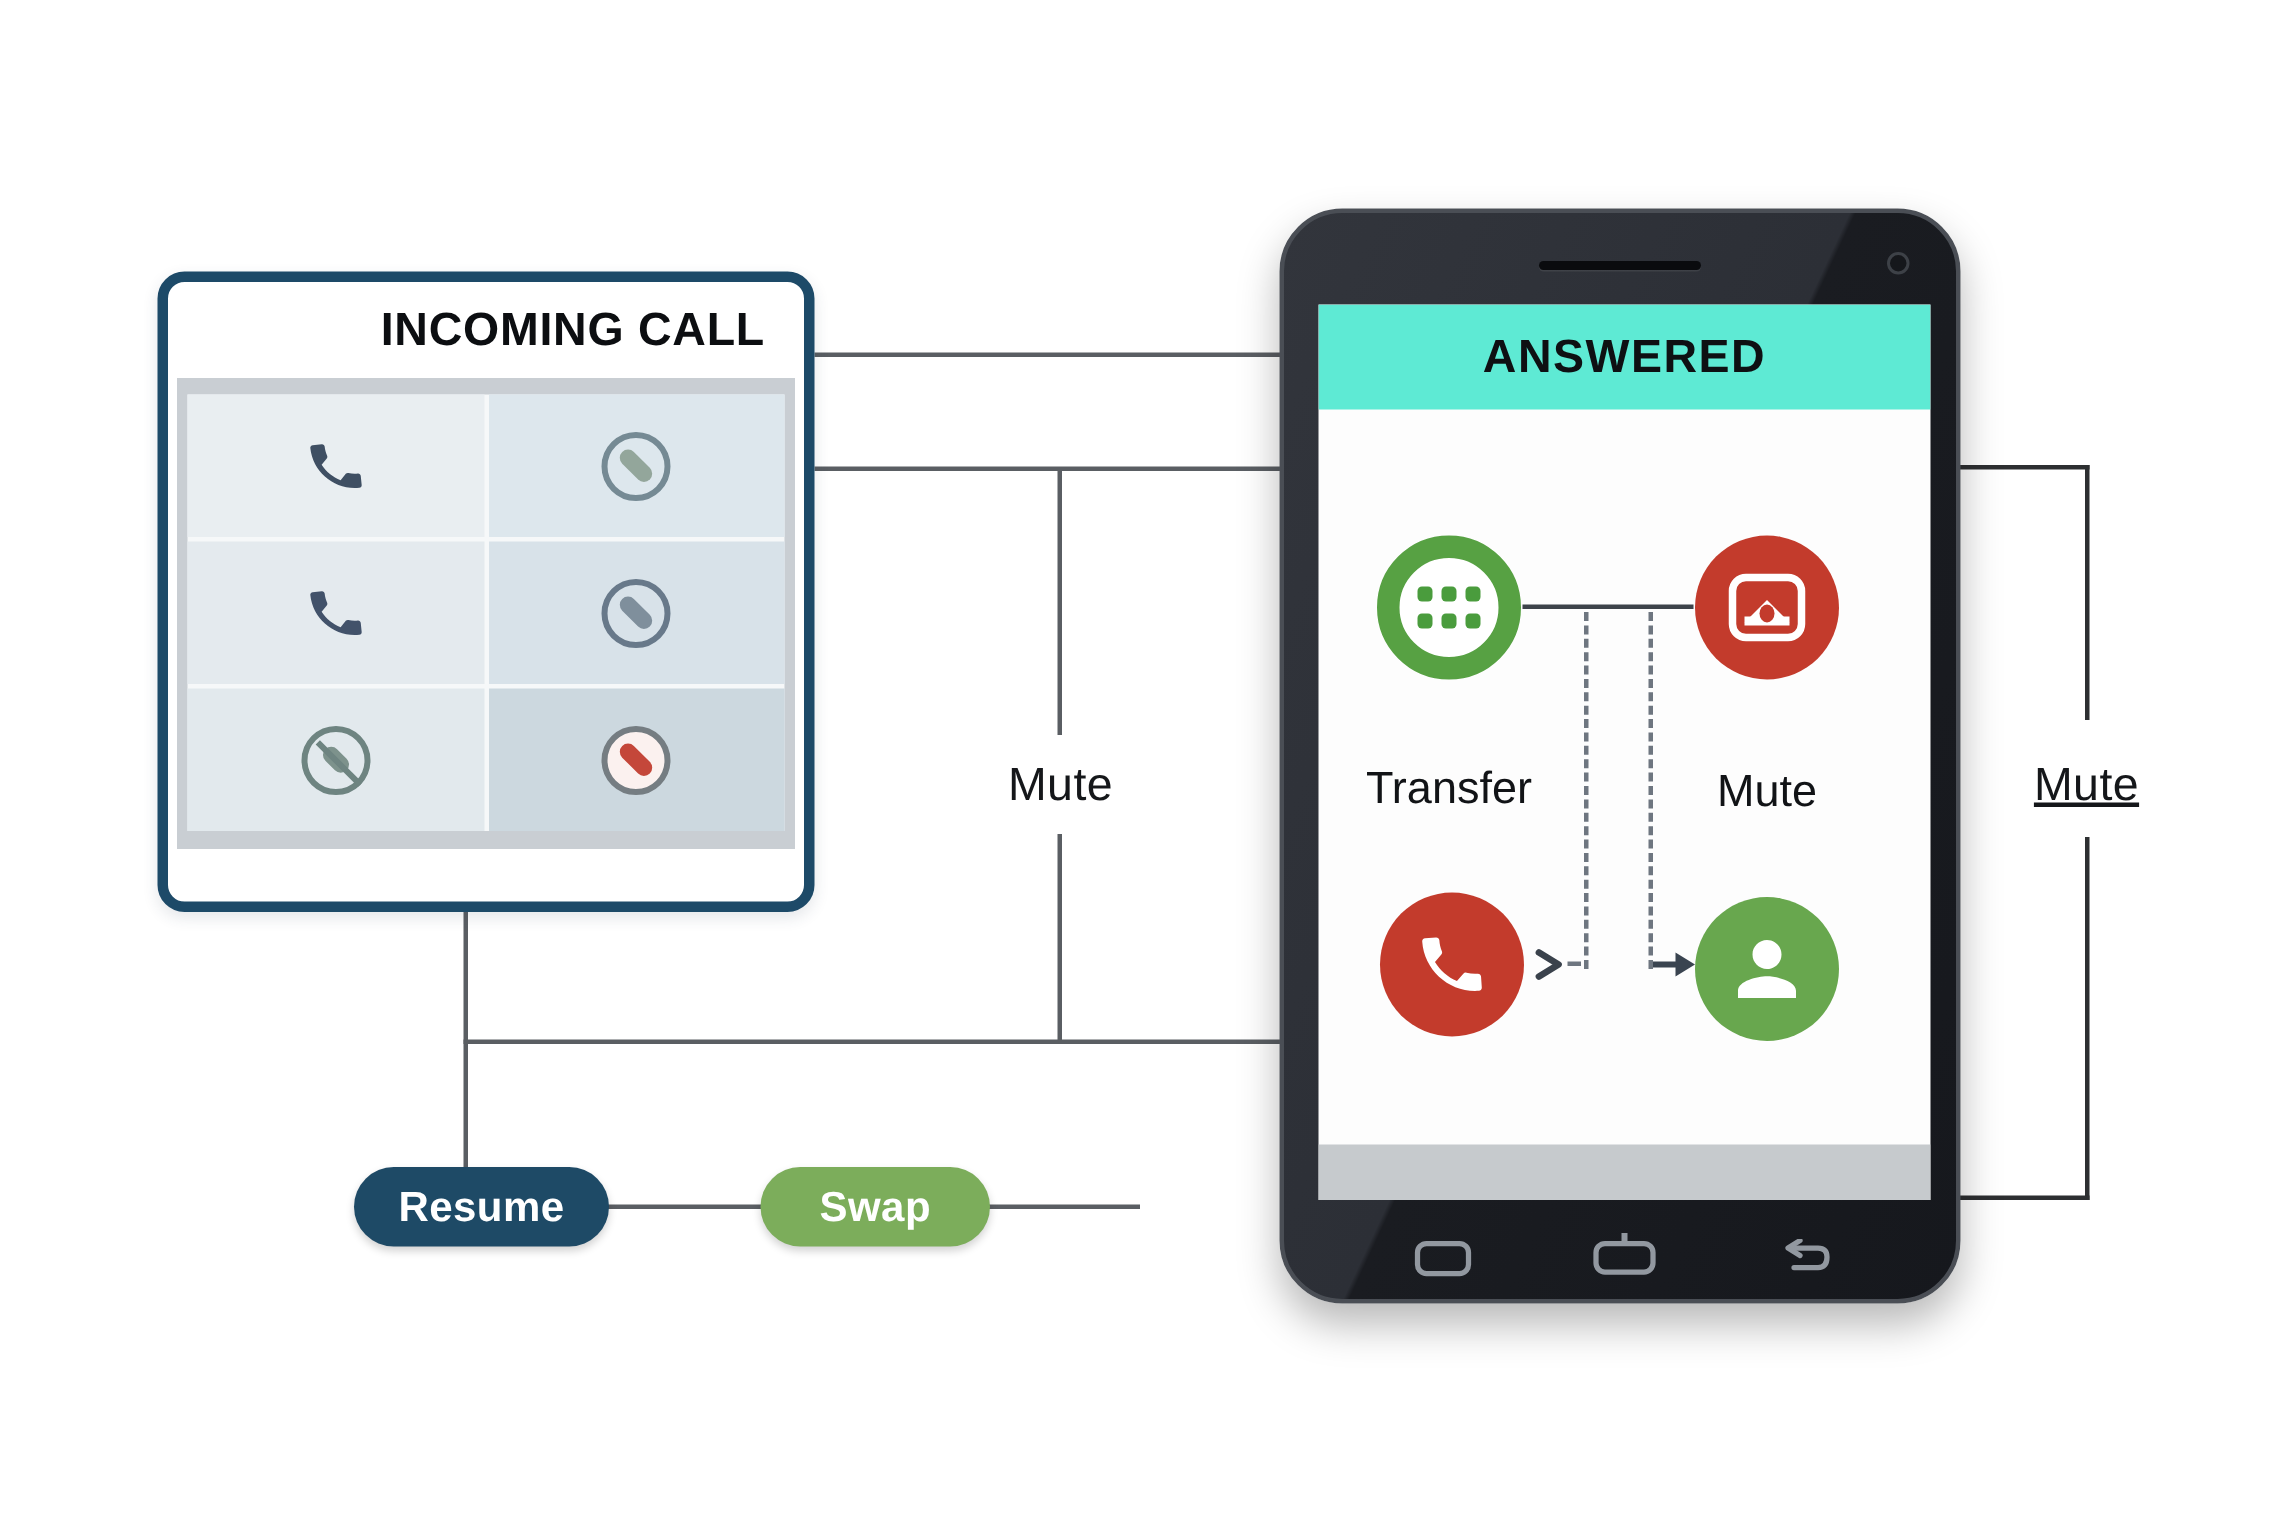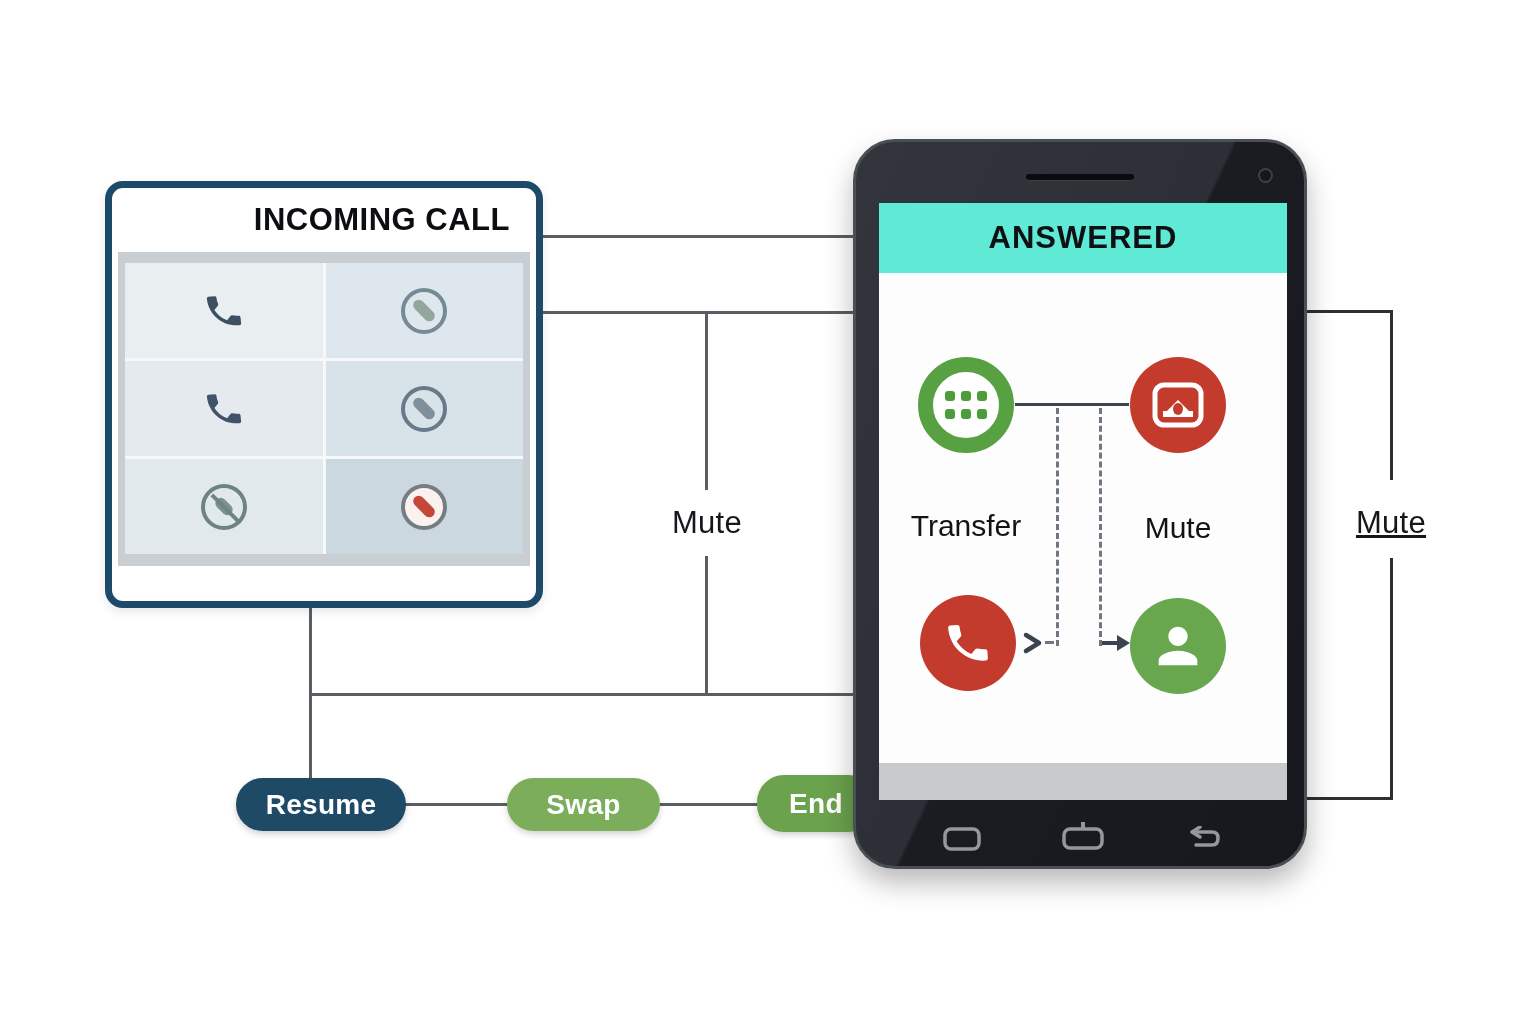--- a/index.html
+++ b/index.html
@@ -79,23 +79,20 @@
 
   <div class="flow-label" style="left:627px;top:505px;width:160px;">Mute</div>
   <div class="flow-label" style="left:1311px;top:505px;width:160px;text-decoration:underline;">Mute</div>
 
   <div class="pill" style="left:236px;top:778px;width:170px;height:53px;background:#1e4a66;">
     <span>Resume</span>
   </div>
   <div class="pill" style="left:507px;top:778px;width:153px;height:53px;background:#7cad5b;">
     <span>Swap</span>
   </div>
-  <div class="pill" style="left:757px;top:775px;width:118px;height:57px;background:#6ba24d;">
-    <span>End</span>
-  </div>
 
   <div class="panel">
     <div class="panel-title">INCOMING CALL</div>
     <div class="panel-frame">
       <div class="panel-grid">
 
         <div class="cell c-r1l">
           <svg width="42" height="42" viewBox="0 0 24 24" style="transform:rotate(-6deg);">
             <path fill="#3f4f63" d="M6.62 10.79c1.44 2.83 3.76 5.14 6.59 6.59l2.2-2.2c.27-.27.67-.36 1.02-.24 1.12.37 2.33.57 3.57.57.55 0 1 .45 1 1V20c0 .55-.45 1-1 1-9.39 0-17-7.61-17-17 0-.55.45-1 1-1h3.5c.55 0 1 .45 1 1 0 1.25.2 2.45.57 3.57.11.35.03.74-.25 1.02l-2.2 2.2z"></path>
           </svg>

